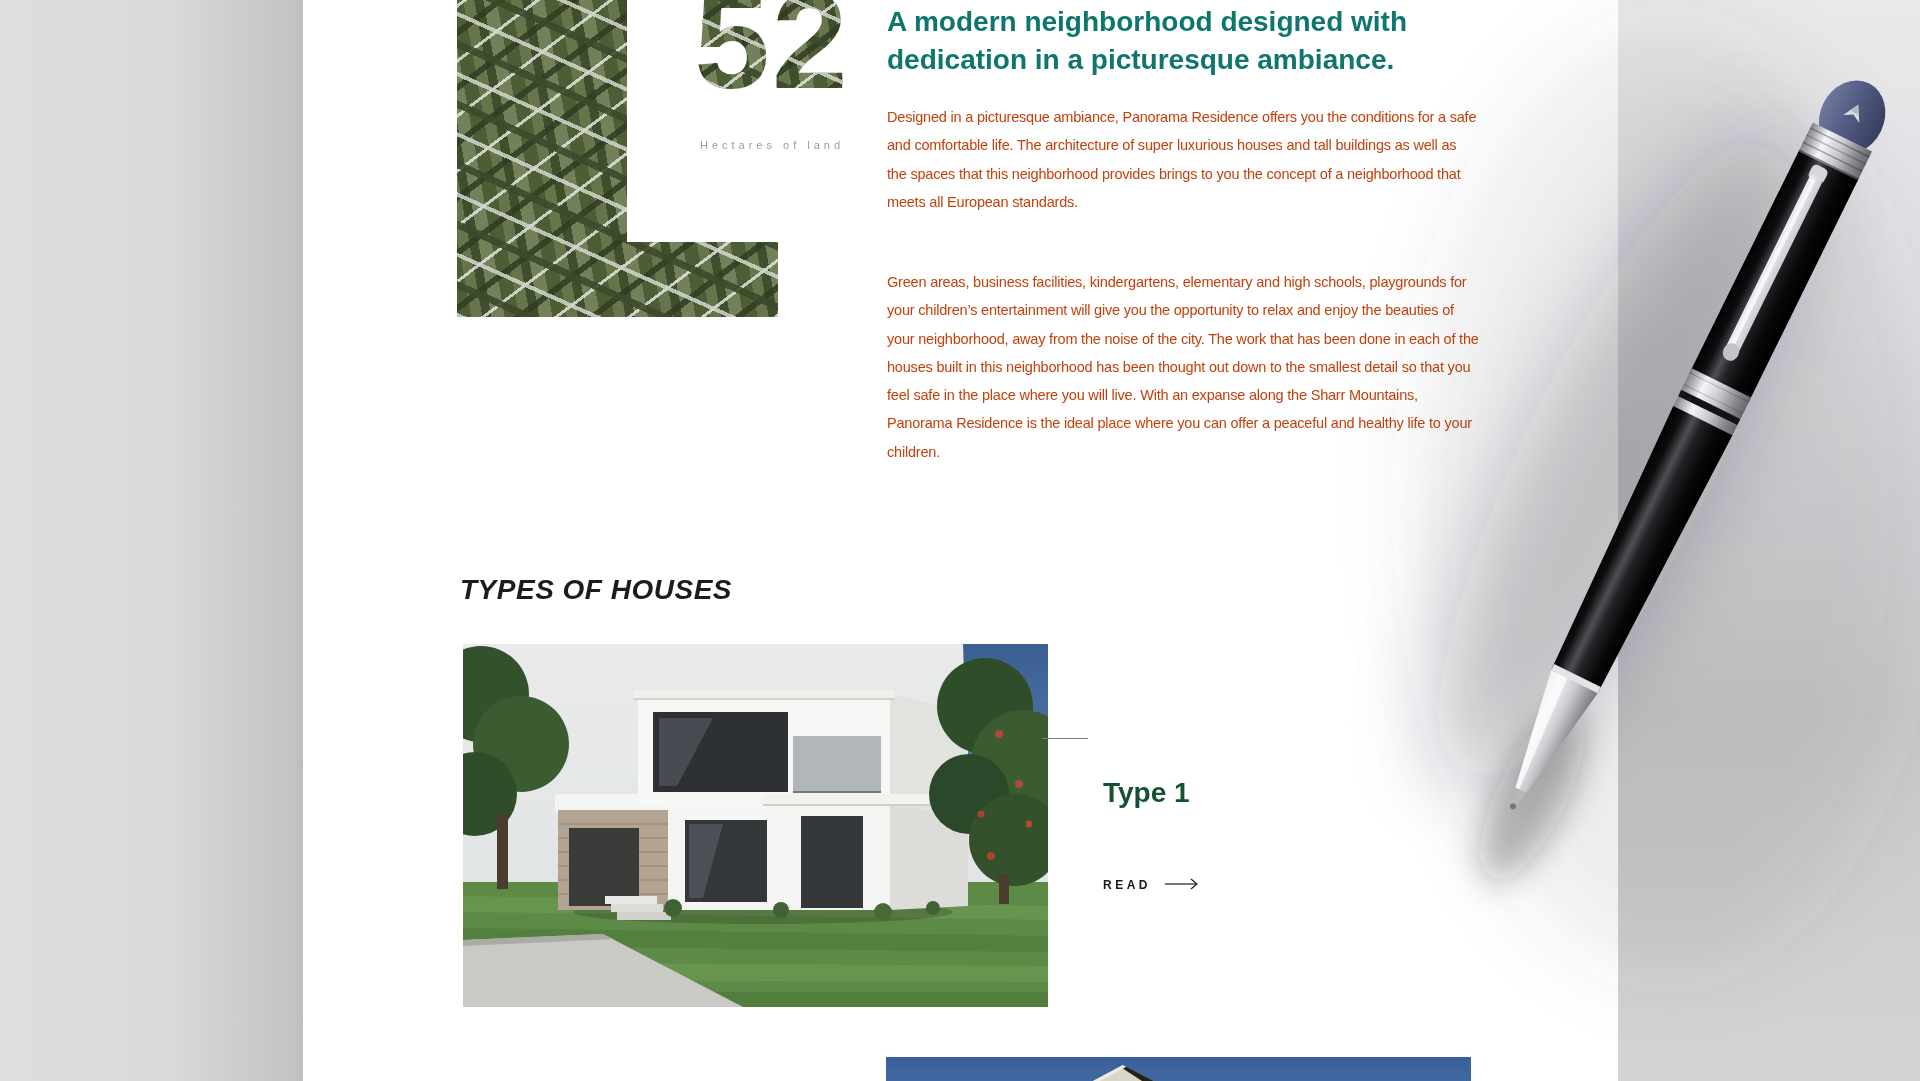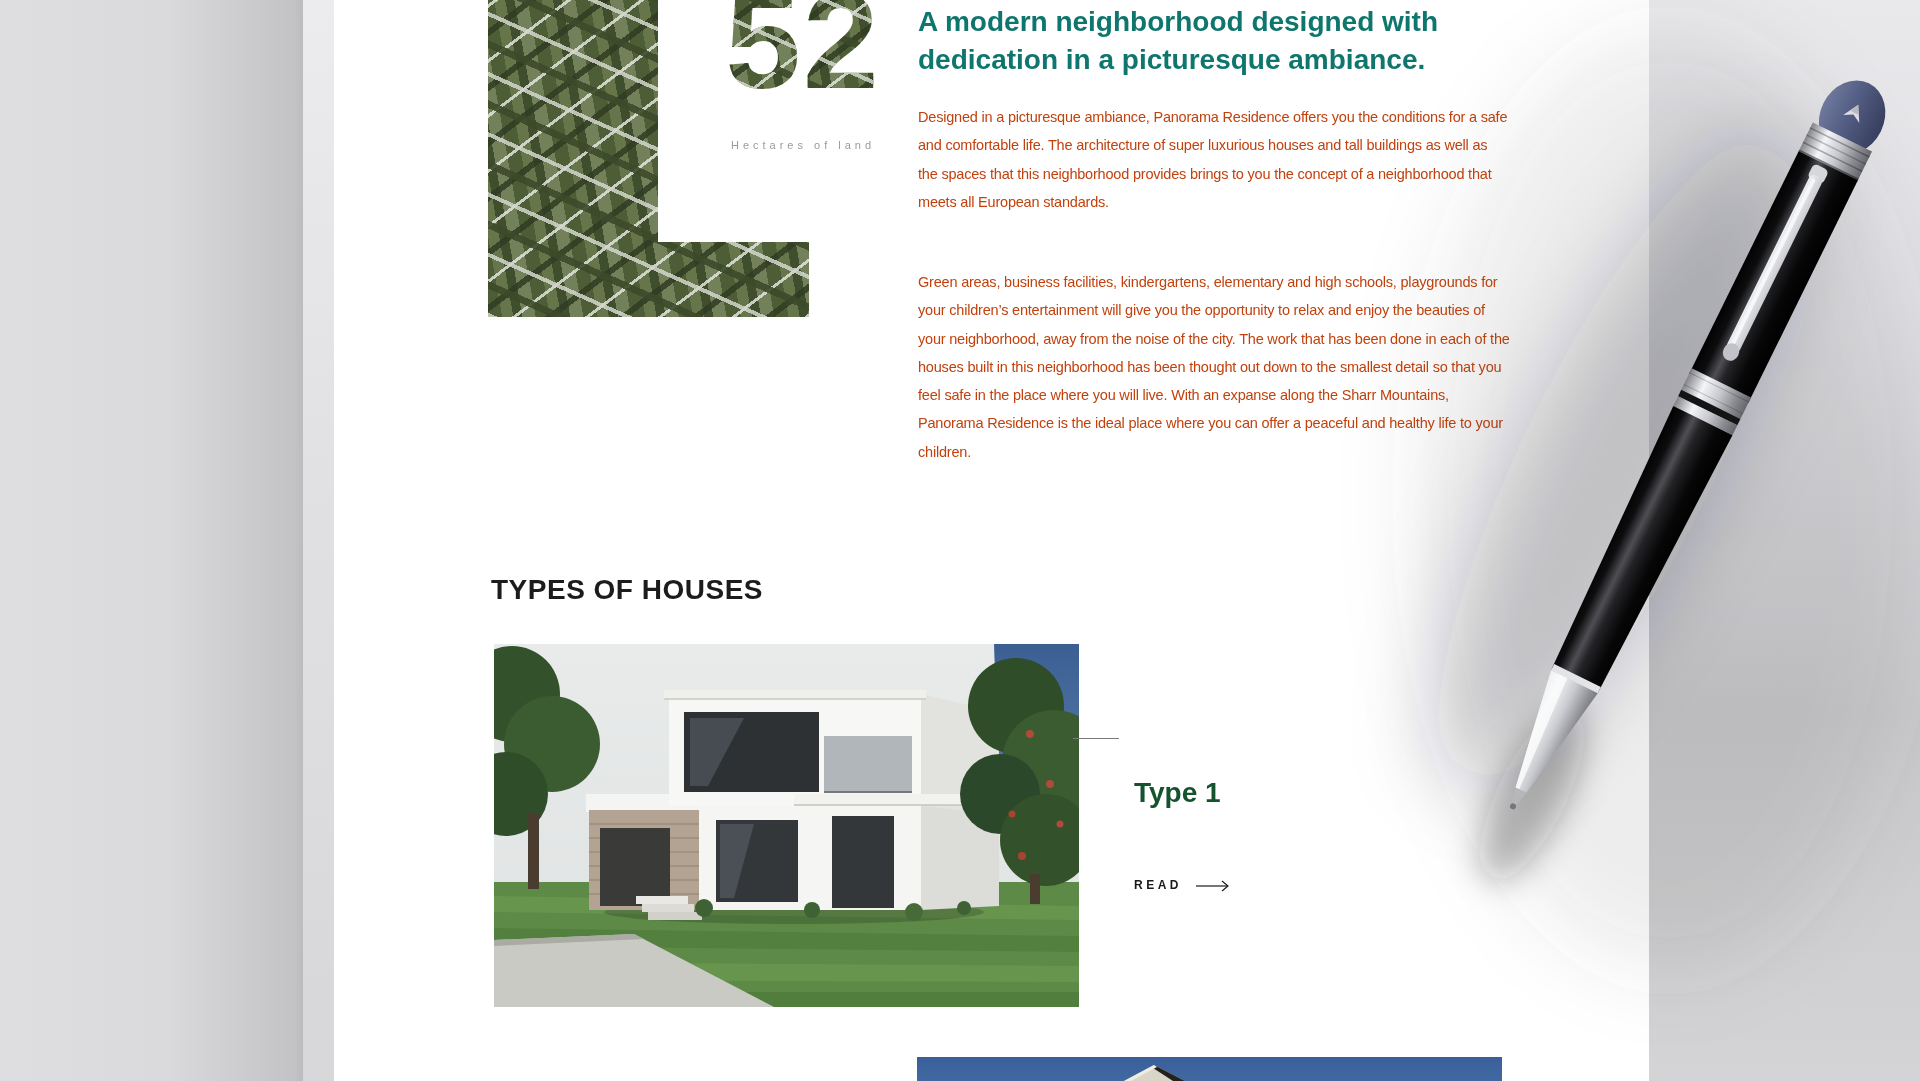--- a/index.html
+++ b/index.html
@@ -12,21 +12,20 @@
     position:absolute;left:0;top:0;width:303px;height:1081px;
     background:linear-gradient(to right,#dedee0 0%,#dadadc 55%,#c3c3c5 97%,#bcbcbe 100%);
   }
   .backdrop-right{
     position:absolute;left:1618px;top:0;width:302px;height:1081px;
     background:linear-gradient(180deg,#e9e9ec 0%,#dfdfe3 30%,#c9c9cc 66%,#d4d4d6 100%);
   }
   .page{
     position:absolute;left:303px;top:0;width:1315px;height:1081px;
     background:#ffffff;
-    margin-left:31px;
   }
   
   .aerial{
     background-color:#59683f;
     background-image:
       repeating-linear-gradient(24deg,
         rgba(210,214,203,0.85) 0 4px, rgba(210,214,203,0) 4px 26px,
         rgba(60,74,42,0.9) 26px 33px, rgba(60,74,42,0) 33px 55px),
       repeating-linear-gradient(-37deg,
         rgba(233,235,229,0.8) 0 3px, rgba(233,235,229,0) 3px 21px,
@@ -55,34 +54,34 @@
   }
   .about-paragraph{
     position:absolute;left:584px;width:592px;margin:0;
     font-size:14.5px;line-height:28.3px;letter-spacing:-0.2px;color:#c2410c;
   }
   .about-p1{top:103px;}
   .about-p2{top:268px;}
   
   .types-heading{
     position:absolute;left:157px;top:551px;
-    font-size:28px;font-weight:bold;letter-spacing:0.5px;color:#1c1c1c;
+    font-size:28px;font-weight:bold;letter-spacing:0.5px;color:#1c1c1c;font-style:italic;
   }
   .house-figure{position:absolute;left:160px;top:644px;width:585px;height:363px;}
   .connector-line{position:absolute;left:739px;top:738px;width:46px;height:1px;background:#7b7b7b;}
   .type-title{
     position:absolute;left:800px;top:749px;
     font-size:28px;font-weight:bold;color:#14532d;
   }
   .type-desc{
     position:absolute;left:800px;top:801px;width:380px;margin:0;
     font-size:14.5px;line-height:28px;letter-spacing:-0.1px;color:#8d8d8d;
   }
   .read-link{
-    position:absolute;left:800px;top:878px;display:flex;align-items:flex-end;gap:13px;
+    position:absolute;left:800px;top:878px;display:flex;align-items:flex-start;gap:13px;
     font-size:12px;font-weight:bold;letter-spacing:3.5px;color:#1a1a1a;
     text-decoration:none;cursor:pointer;
   }
   .next-figure{position:absolute;left:583px;top:1057px;width:585px;height:24px;}
   svg{display:block;}
   .pen-layer{position:absolute;left:1250px;top:0;width:670px;height:1081px;pointer-events:none;}
 </style>
 </head>
 <body>
 

